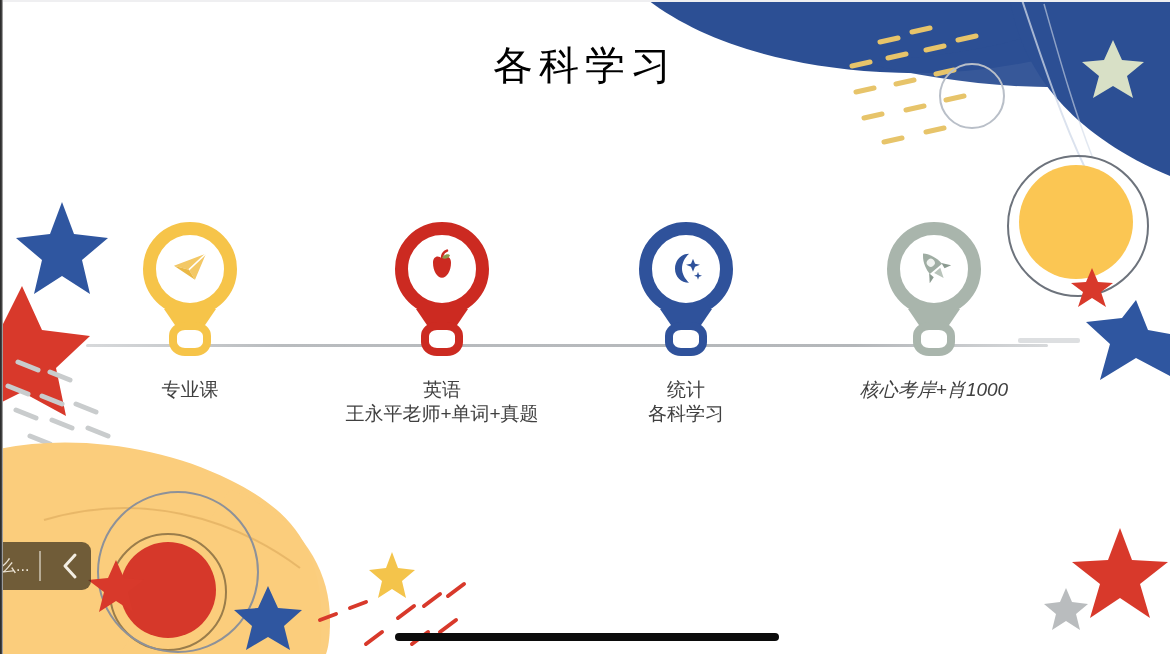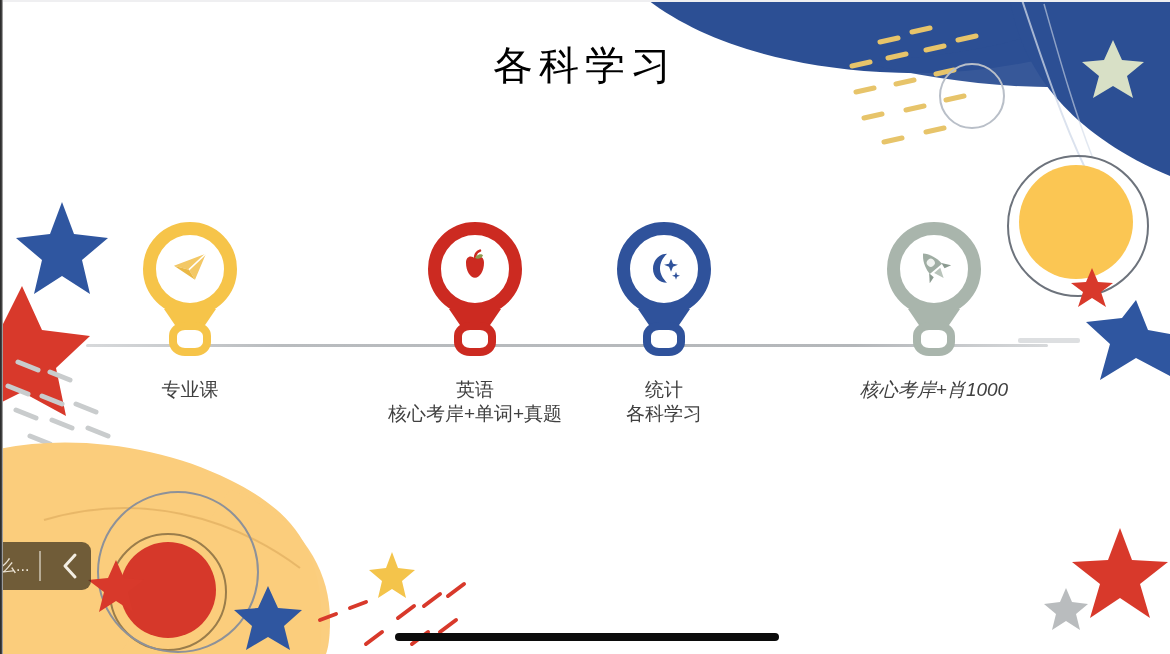--- a/index.html
+++ b/index.html
@@ -279,38 +279,38 @@
             <path d="M19 23 L36 7" stroke="#fff" stroke-width="1.5" fill="none"></path>
           </svg>
         </div>
       </div>
       <div class="pin-ring"></div>
       <div class="pin-label">
         <span>专业课</span>
       </div>
     </div>
 
-    <div class="pin-group" style="left:342px; color:#cc2a21;margin-left:33px;">
+    <div class="pin-group" style="left:342px; color:#cc2a21;">
       <div class="pin-head">
         <div class="pin-glyph">
           <svg width="40" height="40" viewBox="0 0 40 40">
             <path d="M20 12 C16 8 11 10 11 16 C11 24 15 31 20 31 C25 31 29 24 29 16 C29 10 24 8 20 12 Z" fill="#cc2a21"></path>
             <path d="M20 12 C20 8 22 5 25 4" stroke="#cc2a21" stroke-width="2.5" fill="none" stroke-linecap="round"></path>
             <path d="M20 11 C23 7 27 7 28 9 C26 12 22 13 20 11 Z" fill="#8d9a4f"></path>
           </svg>
         </div>
       </div>
       <div class="pin-ring"></div>
       <div class="pin-label">
         <span>英语</span>
-        <span class="l2">核心考岸+单词+真题</span>
-      </div>
-    </div>
-
-    <div class="pin-group" style="left:564px; color:#2f529b;">
+        <span class="l2">王永平老师+单词+真题</span>
+      </div>
+    </div>
+
+    <div class="pin-group" style="left:586px; color:#2f529b;">
       <div class="pin-head">
         <div class="pin-glyph">
           <svg width="40" height="40" viewBox="0 0 40 40">
             <path d="M23 7 C15 7 9 14 9 22 C9 30 15 36 23 36 C19 32 16 27 16 22 C16 16 19 11 23 7 Z" fill="#2f529b"></path>
             <path d="M27 12 L29 17 L34 18 L29 20 L27 25 L25 20 L20 18 L25 17 Z" fill="#2f529b"></path>
             <path d="M32 25 L33 28 L36 29 L33 30 L32 33 L31 30 L28 29 L31 28 Z" fill="#2f529b"></path>
           </svg>
         </div>
       </div>
       <div class="pin-ring"></div>

